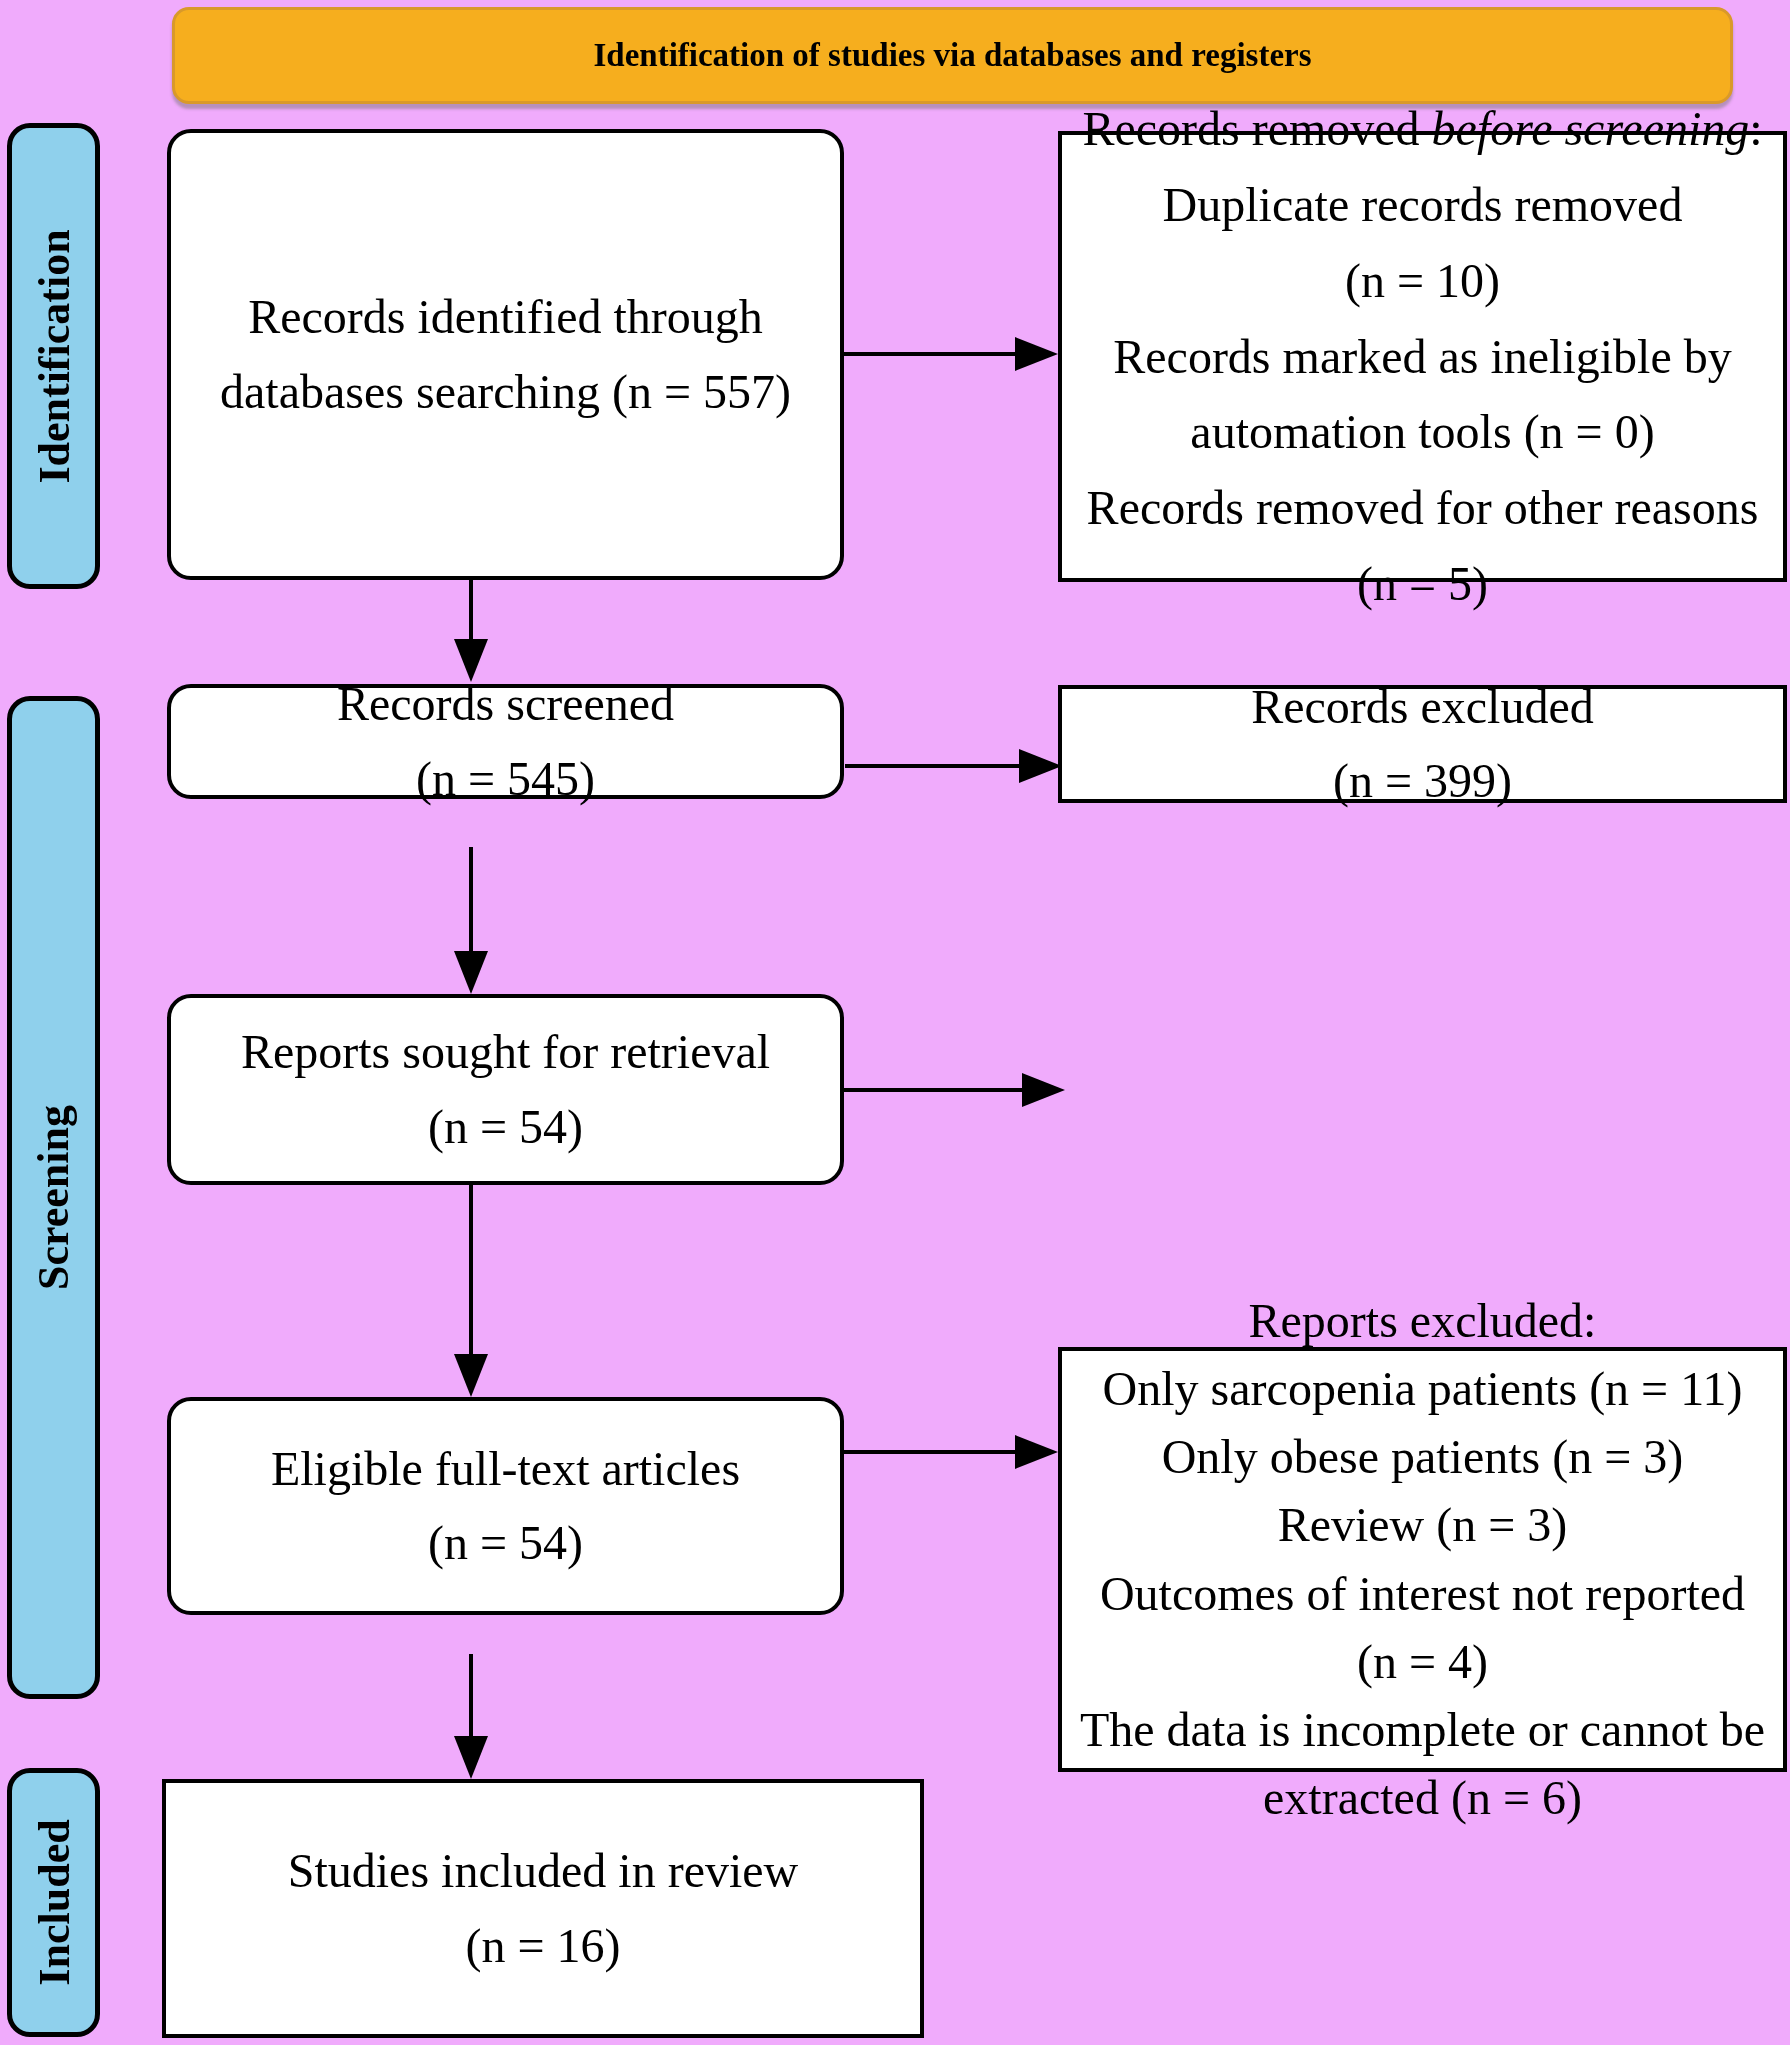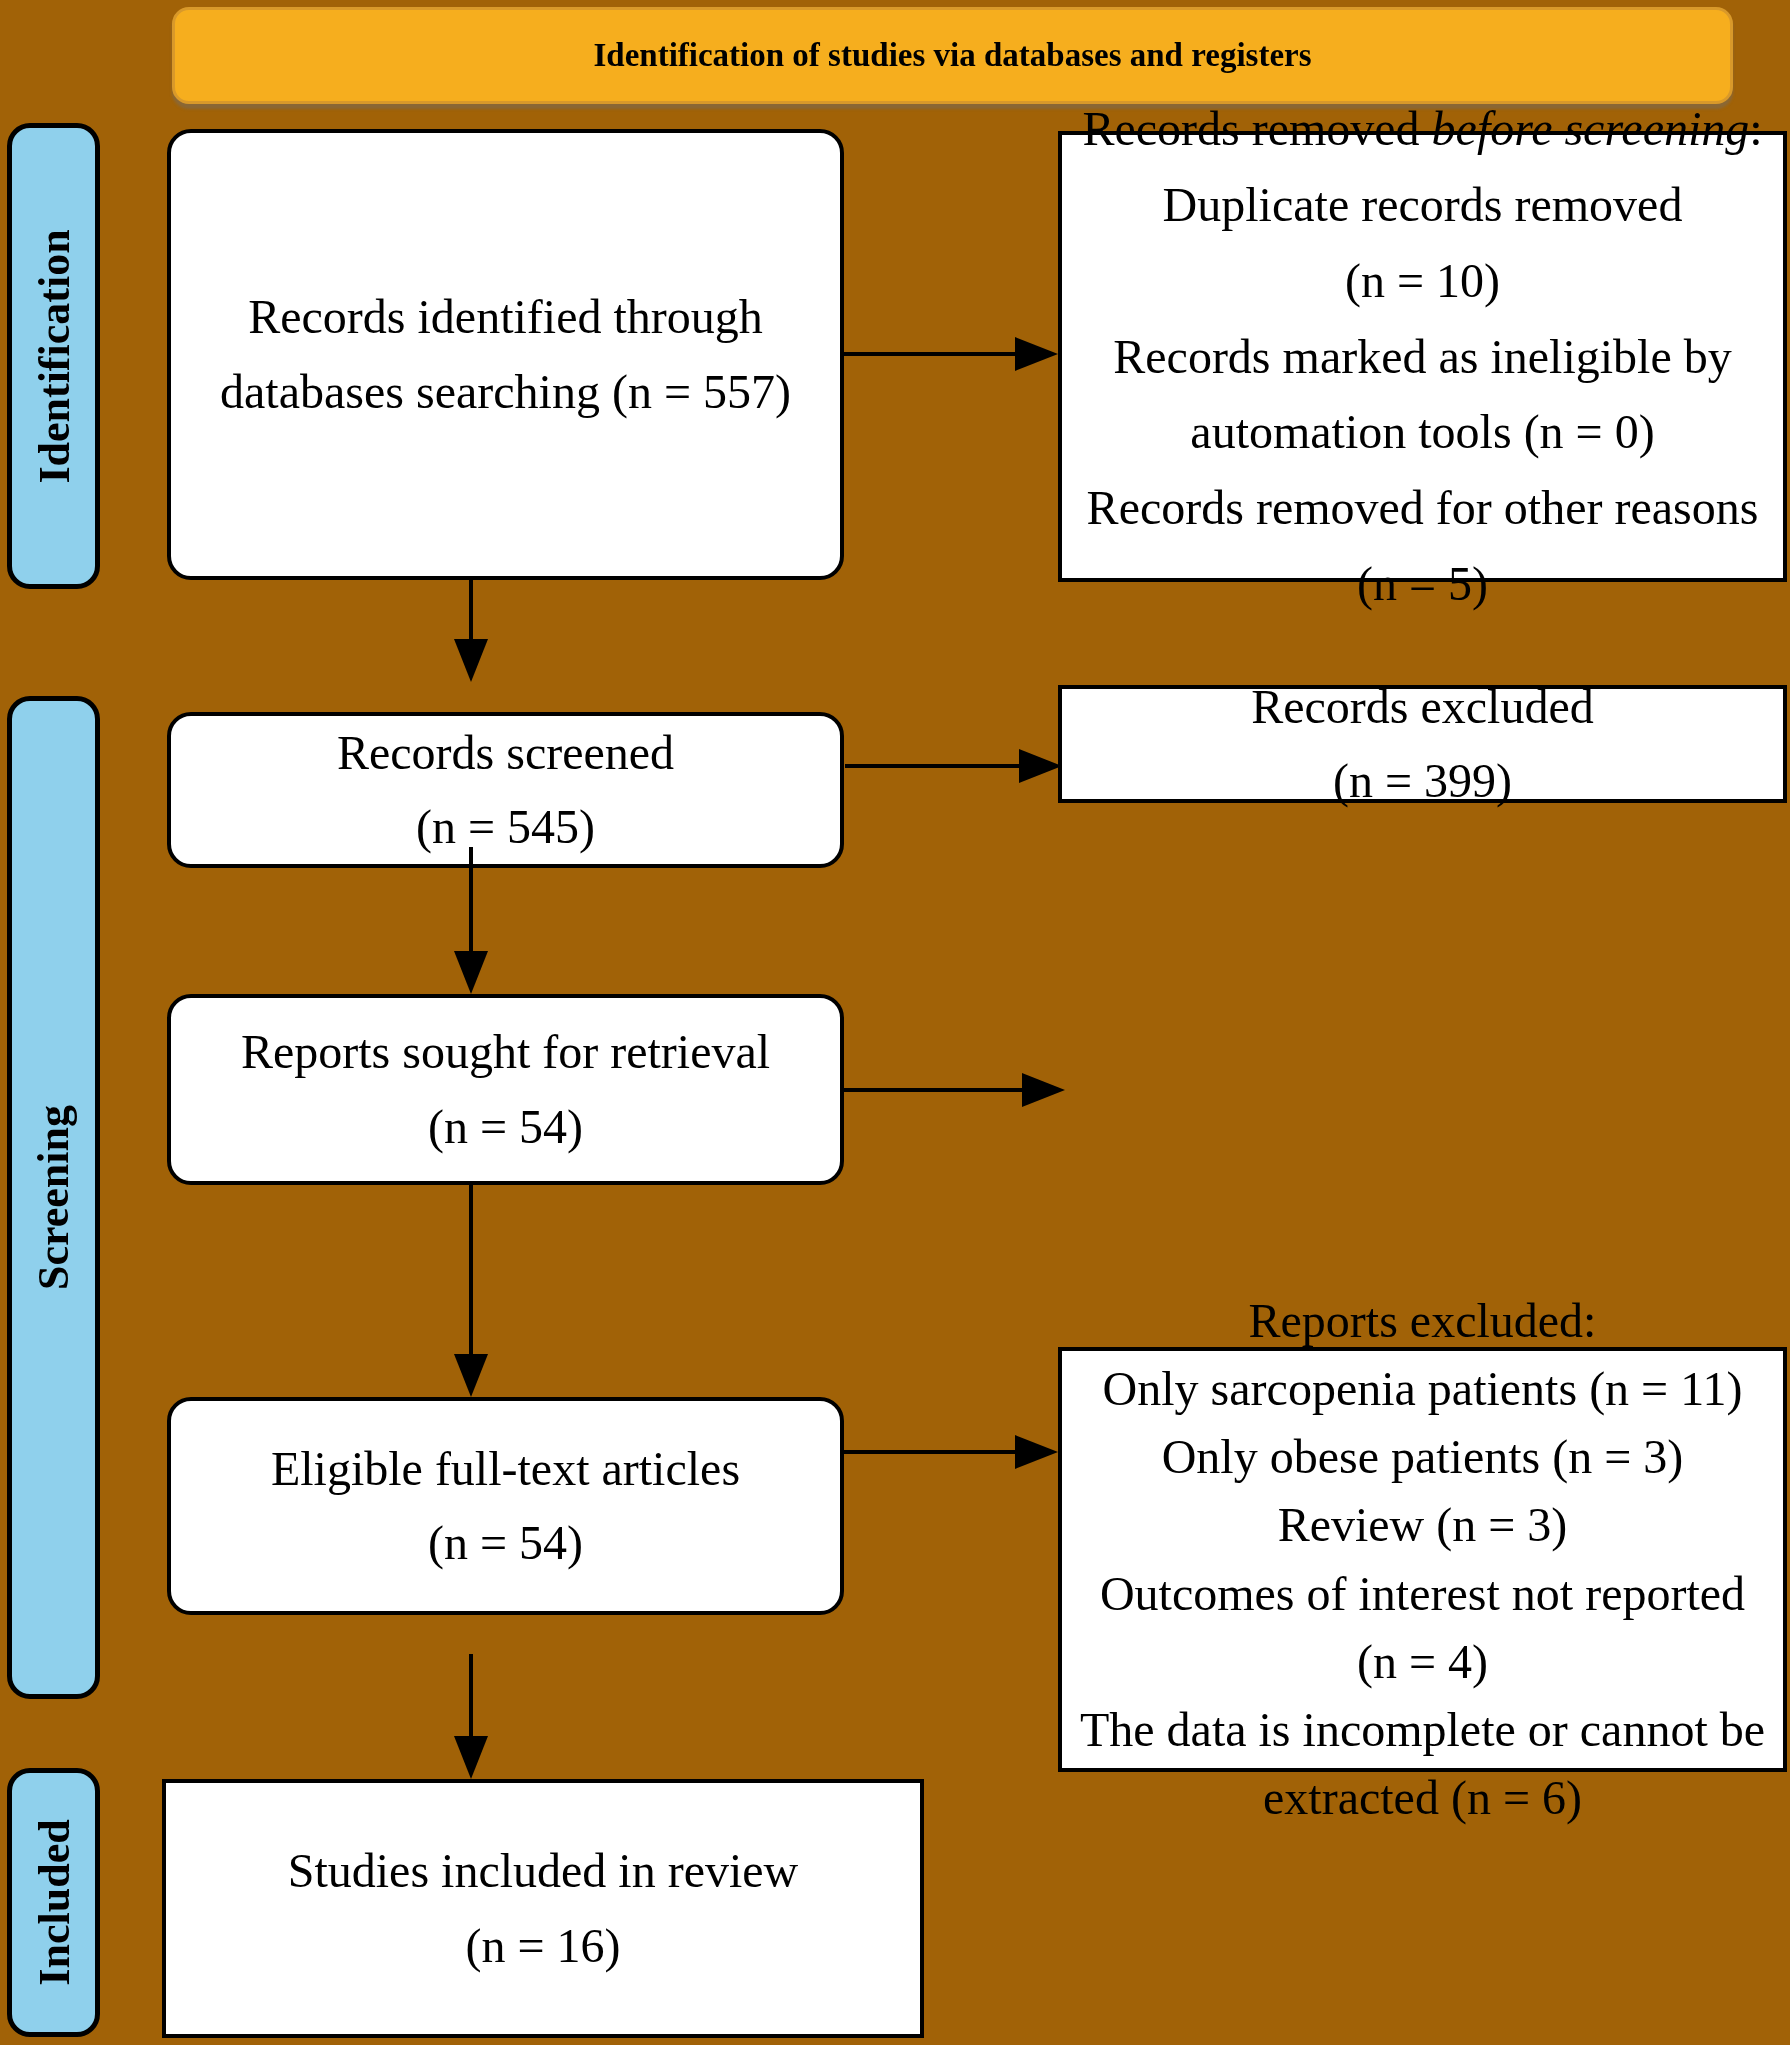--- a/index.html
+++ b/index.html
@@ -4,21 +4,21 @@
 <style>
   html, body {
     margin: 0;
     padding: 0;
     background: #ffffff;
   }
   .canvas {
     position: relative;
     width: 1791px;
     height: 2046px;
-    background: #a16207;
+    background: #f0abfc;
     font-family: "Liberation Serif", "DejaVu Serif", serif;
     color: #000000;
   }
 
   
   .banner {
     position: absolute;
     left: 172px; top: 7.2px;
     width: 1561px; height: 97px;
     box-sizing: border-box;
@@ -70,21 +70,21 @@
     align-items: center;
     justify-content: center;
     font-size: 48px;
     line-height: 1.55;
   }
   .col1 { left: 167px; width: 677px; border-radius: 24px; }
   .col2 { left: 1058px; width: 729px; }
 
   .box-identified { top: 129px;  height: 451px; }
   .box-removed    { top: 131px;  height: 451px; line-height: 1.58; }
-  .box-screened   { top: 712px;  height: 156px; }
+  .box-screened   { top: 684px;  height: 115px; }
   .box-excluded   { top: 685px;  height: 118px; }
   .box-sought     { top: 994px; height: 191px; }
   .box-notretr    { top: 1004px; height: 199px; }
   .box-eligible   { top: 1397px; height: 218px; }
   .box-repexcl    { top: 1347px; height: 425px; line-height: 1.42; }
   .box-included   { left: 162px; width: 762px; top: 1779px; height: 259px; }
 
   .tline { white-space: nowrap; }
 
   

